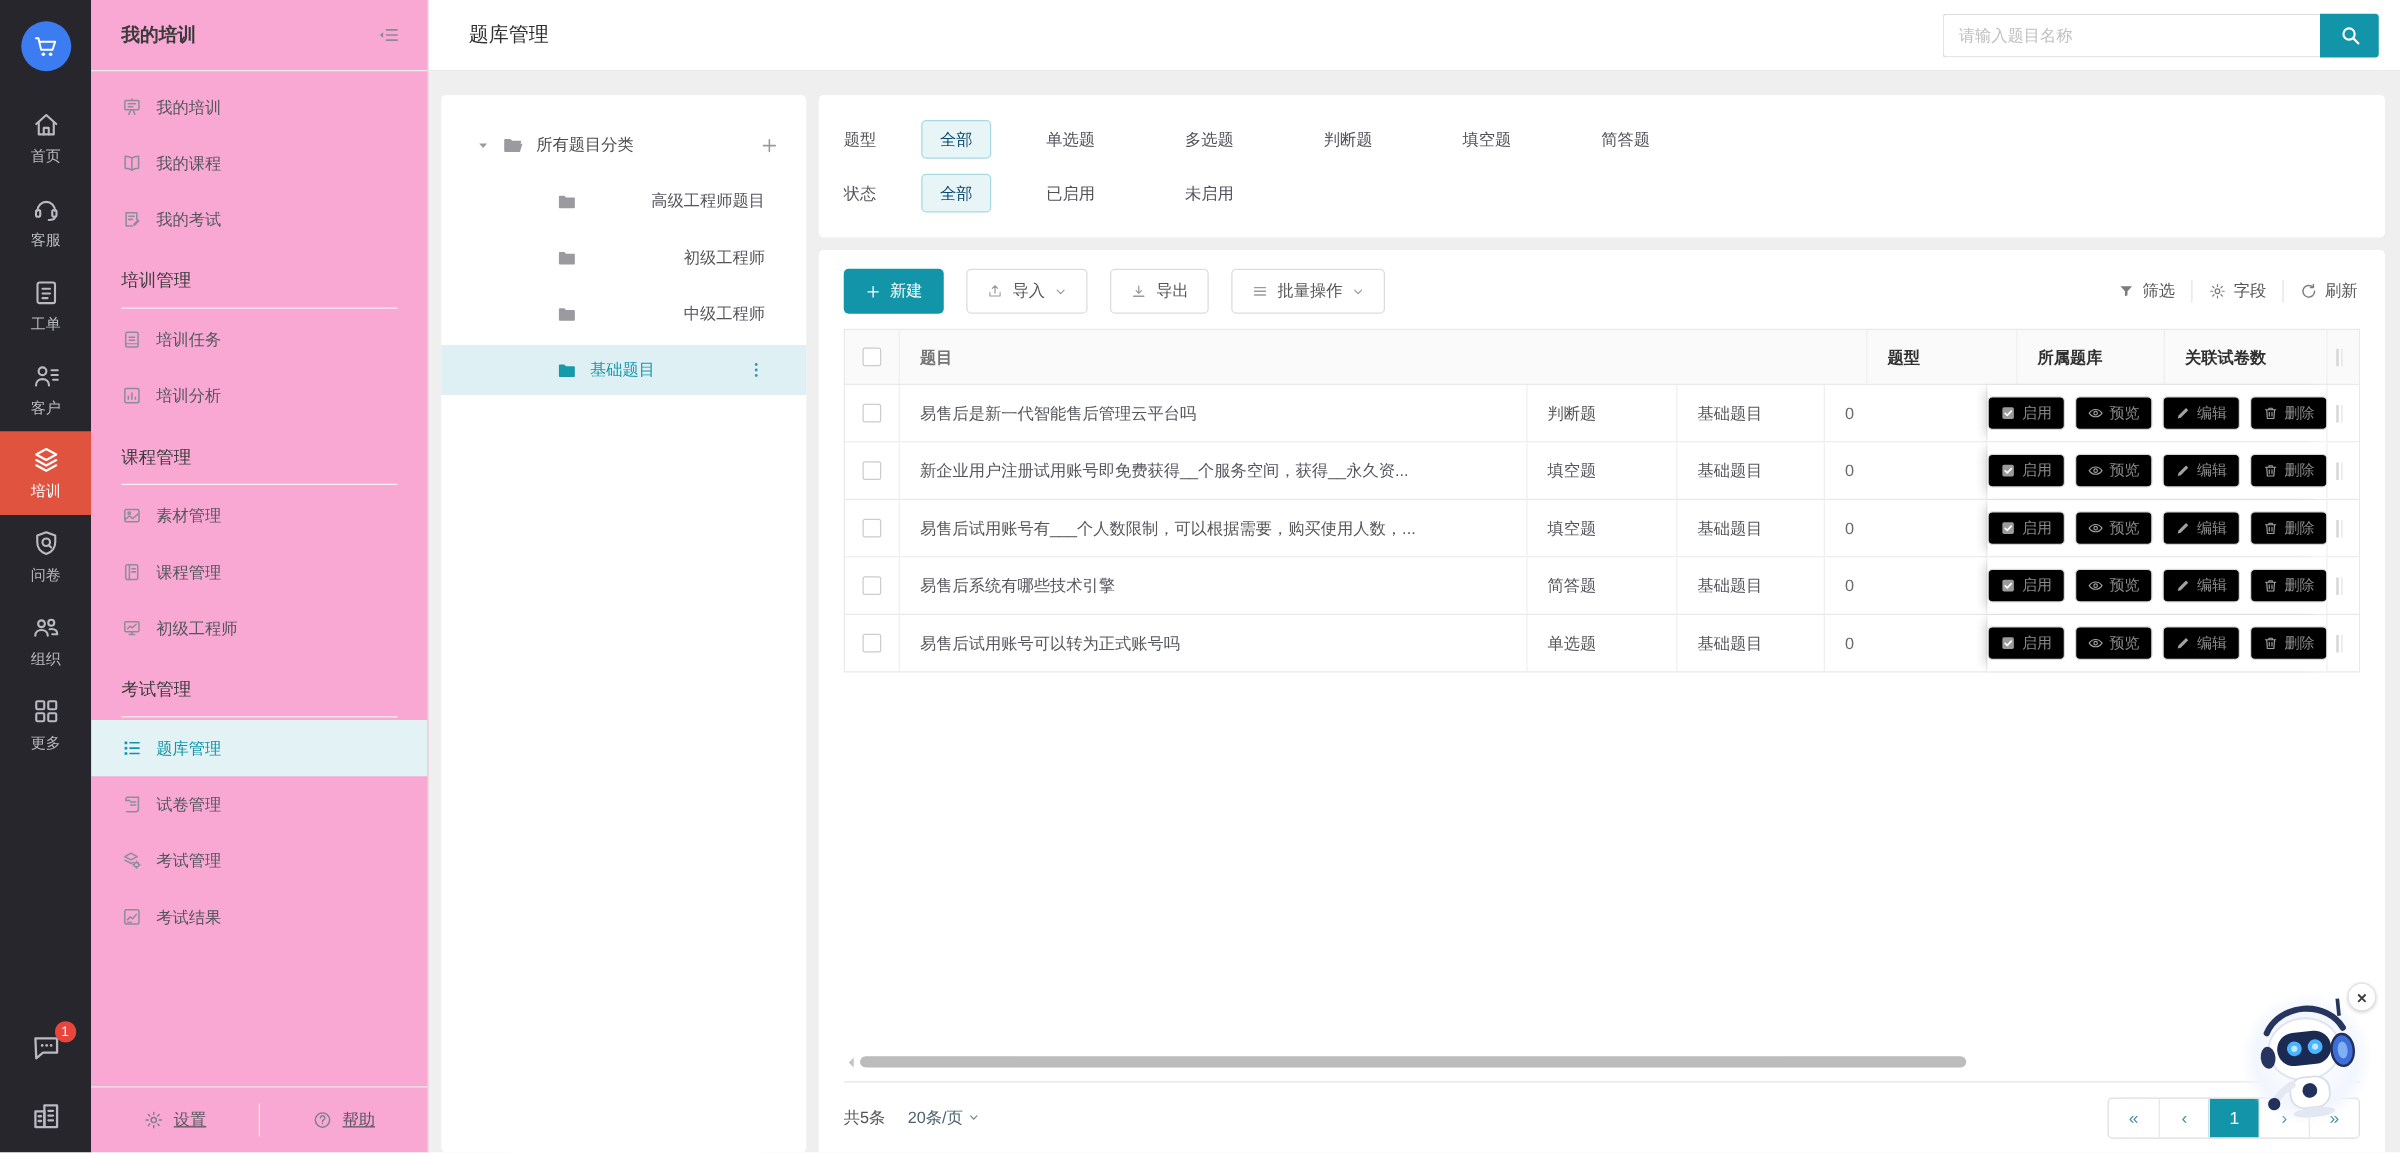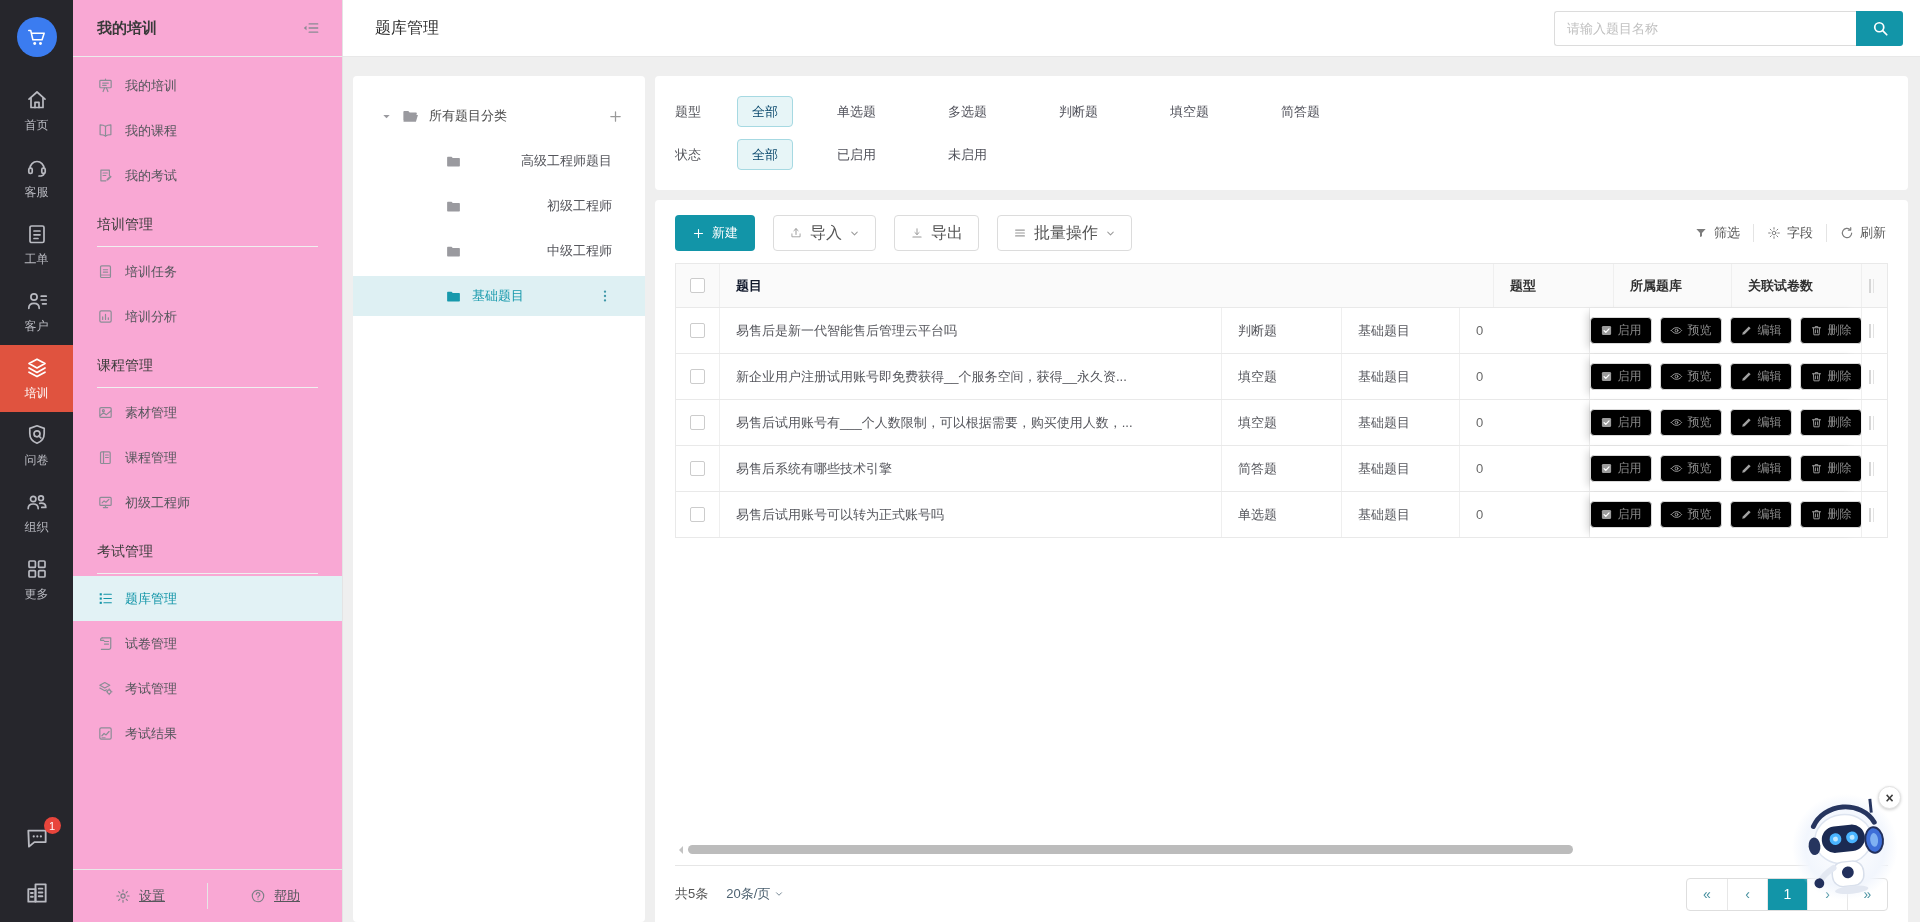--- a/index.html
+++ b/index.html
@@ -70,36 +70,36 @@
   .filter-label { width:62px; color:#55565c; }
   .pill { min-width:50px; height:31px; padding:0 14px; margin-right:44px; border:1px solid transparent; border-radius:4px; display:flex; align-items:center; justify-content:center; color:#555; cursor:pointer; }
   .pill.selected { background:#e7f5f7; border-color:#a6d9e2; color:#0c4a6e; }
   .fopt { width:111px; color:#50515a; cursor:pointer; }
 
   
   .table-card { flex:1; background:#fff; border-radius:4px 4px 0 0; display:flex; flex-direction:column; padding:0 20px; min-height:0; }
   .toolbar { padding:15px 0 12px; display:flex; align-items:center; gap:18px; flex-shrink:0; }
   .btn-primary { height:36px; padding:0 17px; background:#1295a8; color:#fff; border:none; border-radius:4px; display:flex; align-items:center; gap:7px; font-size:13px; cursor:pointer; font-family:inherit; }
   .btn-primary .ic { width:13px; height:13px; }
-  .btn { height:36px; padding:0 15px; background:#fff; border:1px solid #dcdcdc; border-radius:4px; color:#555; display:flex; align-items:center; gap:7px; font-size:16px; cursor:pointer; font-family:inherit; }
+  .btn { height:36px; padding:0 15px; background:#fff; border:1px solid #dcdcdc; border-radius:4px; color:#555; display:flex; align-items:center; gap:7px; font-size:13px; cursor:pointer; font-family:inherit; }
   .btn .ic { width:14px; height:14px; color:#9a9a9a; }
   .btn .car { width:11px; height:11px; color:#9a9a9a; }
   .toolbar-right { margin-left:auto; display:flex; align-items:center; color:#555; }
   .tool-link { display:flex; align-items:center; gap:6px; padding:0 13px; cursor:pointer; }
   .tool-link + .tool-link { border-left:1px solid #e4e4e4; }
   .tool-link:last-child { padding-right:2px; }
   .tool-link .ic { width:14px; height:14px; color:#7c7c7c; }
 
   .tbl { border:1px solid #e9e9e9; border-bottom:none; flex-shrink:0; }
   .tr { display:flex; border-bottom:1px solid #e9e9e9; height:46px; background:#fff; }
   .tr.head { background:#fafafa; height:44px; font-weight:bold; color:#303030; }
   .td { display:flex; align-items:center; padding:0 16px; border-right:1px solid #efefef; overflow:hidden; white-space:nowrap; }
   .c-check { width:44px; justify-content:center; padding:0; }
   .c-title { flex:1; min-width:0; color:#55565c; }
-  .tr.head .c-title { color:#0f172a; }
+  .tr.head .c-title { color:#737373; }
   .c-title span { overflow:hidden; text-overflow:ellipsis; }
   .c-type { width:120px; color:#55565c; }
   .c-bank { width:118px; color:#55565c; }
   .c-num { width:130px; color:#6a6a6a; }
   .tr.head .c-type,.tr.head .c-bank,.tr.head .c-num { color:#303030; }
   .c-ops { width:272px; justify-content:center; gap:8px; background:#fff; box-shadow:-7px 0 8px -5px rgba(0,0,0,.18); }
   .tr.head .c-ops { background:#fafafa; }
   .c-sliver { width:25px; border-right:none; padding:0 0 0 7px; }
   .sliver-mark { width:5px; height:14px; border-left:2px solid #d6d6d6; border-right:1px solid #e3e3e3; }
   .cb { width:15px; height:15px; border:1px solid #ccc; border-radius:2px; background:#fff; cursor:pointer; }

